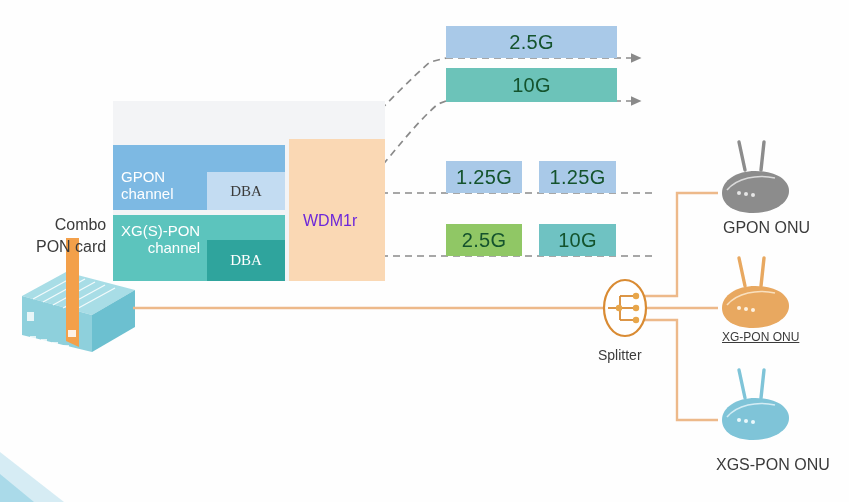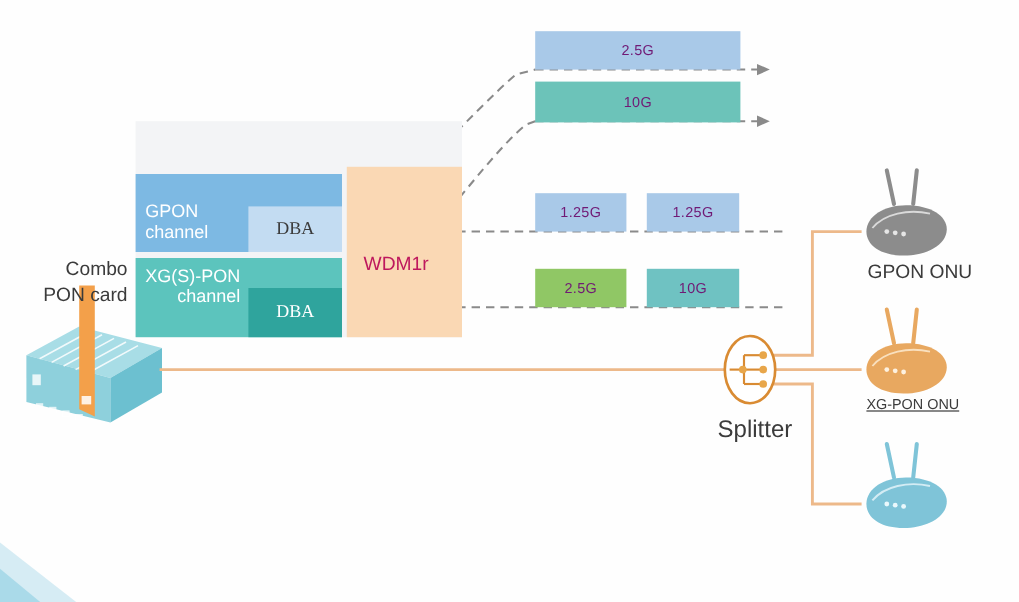--- a/index.html
+++ b/index.html
@@ -3,21 +3,21 @@
 <meta charset="utf-8">
 <style>
   html,body{margin:0;padding:0;background:#ffffff;}
   body{width:849px;height:502px;overflow:hidden;
        font-family:"Liberation Sans","DejaVu Sans",sans-serif;}
   #stage{position:relative;width:849px;height:502px;background:#fefefe;}
   #svg{position:absolute;left:0;top:0;width:849px;height:502px;}
 
   .box{position:absolute;display:flex;align-items:center;justify-content:center;
        box-sizing:border-box;}
-  .bwlabel{color:#701a75;font-size:12px;letter-spacing:.3px;
+  .bwlabel{color:#14532d;font-size:20px;letter-spacing:.3px;
            font-family:"Liberation Sans Narrow","Liberation Sans",sans-serif;}
 
   
   #panel-bg{position:absolute;left:113px;top:101px;width:272px;height:180px;
             background:#f3f4f6;}
   #gpon-ch{position:absolute;left:113px;top:145px;width:172px;height:65px;
            background:#7db9e3;}
   #gpon-dba{position:absolute;left:207px;top:172px;width:78px;height:38px;
             background:#c3dcf2;}
   #xgs-ch{position:absolute;left:113px;top:215px;width:172px;height:66px;
@@ -27,38 +27,38 @@
   #wdm{position:absolute;left:289px;top:139px;width:96px;height:142px;
        background:#fad8b4;}
 
   .chlabel{position:absolute;color:#ffffff;font-size:15px;line-height:17px;
            font-family:"Liberation Sans Narrow","Liberation Sans",sans-serif;}
   #gpon-ch-lab{left:121px;top:168px;}
   #xgs-ch-lab{left:121px;top:222px;text-align:right;}
   .dbalab{font-size:15px;font-family:Liberation Serif, serif;}
   #gpon-dba .dbalab{color:#3b3b3b;}
   #xgs-dba .dbalab{color:#ffffff;}
-  #wdm-lab{position:absolute;left:303px;top:212px;color:#be185d;font-size:16px;
+  #wdm-lab{position:absolute;left:303px;top:212px;color:#6d28d9;font-size:16px;
            font-family:"Liberation Sans Narrow","Liberation Sans",sans-serif;}
 
   
   #bw-25g{left:446px;top:26px;width:171px;height:32px;background:#a9c9e8;}
   #bw-10g{left:446px;top:68px;width:171px;height:34px;background:#6cc3b9;}
   #bw-125a{left:446px;top:161px;width:76px;height:32px;background:#a9c9e8;}
   #bw-125b{left:539px;top:161px;width:77px;height:32px;background:#a9c9e8;}
   #bw-25g-b{left:446px;top:224px;width:76px;height:32px;background:#90c765;}
   #bw-10g-b{left:539px;top:224px;width:77px;height:32px;background:#6fc2c2;}
 
   
   .cap{position:absolute;color:#3b3b3b;font-size:15px;
        font-family:"Liberation Sans Narrow","Liberation Sans",sans-serif;
        white-space:nowrap;}
   #cap-combo{left:36px;top:214px;text-align:right;line-height:22px;font-size:16px;}
   #cap-olt{left:6px;top:362px;font-size:16px;}
-  #cap-split{left:598px;top:347px;font-size:20px;}
+  #cap-split{left:598px;top:347px;font-size:14px;}
   #cap-gpon-onu{left:723px;top:219px;font-size:16px;}
   #cap-xgpon-onu{left:722px;top:330px;font-size:12px;text-decoration:underline;}
   #cap-xgspon-onu{left:716px;top:456px;font-size:16px;}
 </style>
 </head>
 <body>
 
 <div id="stage">
 
   <svg id="svg" viewBox="0 0 849 502" xmlns="http://www.w3.org/2000/svg">
@@ -236,13 +236,14 @@
     <span class="bwlabel">10G</span>
   </div>
 
   <div id="cap-combo" class="cap">
     <div>Combo</div>
     <div>PON card</div>
   </div>
   <div id="cap-split" class="cap">Splitter</div>
   <div id="cap-gpon-onu" class="cap">GPON ONU</div>
   <div id="cap-xgpon-onu" class="cap">XG-PON ONU</div>
+  <div id="cap-xgspon-onu" class="cap">XGS-PON ONU</div>
 </div>
 
 </body></html>

